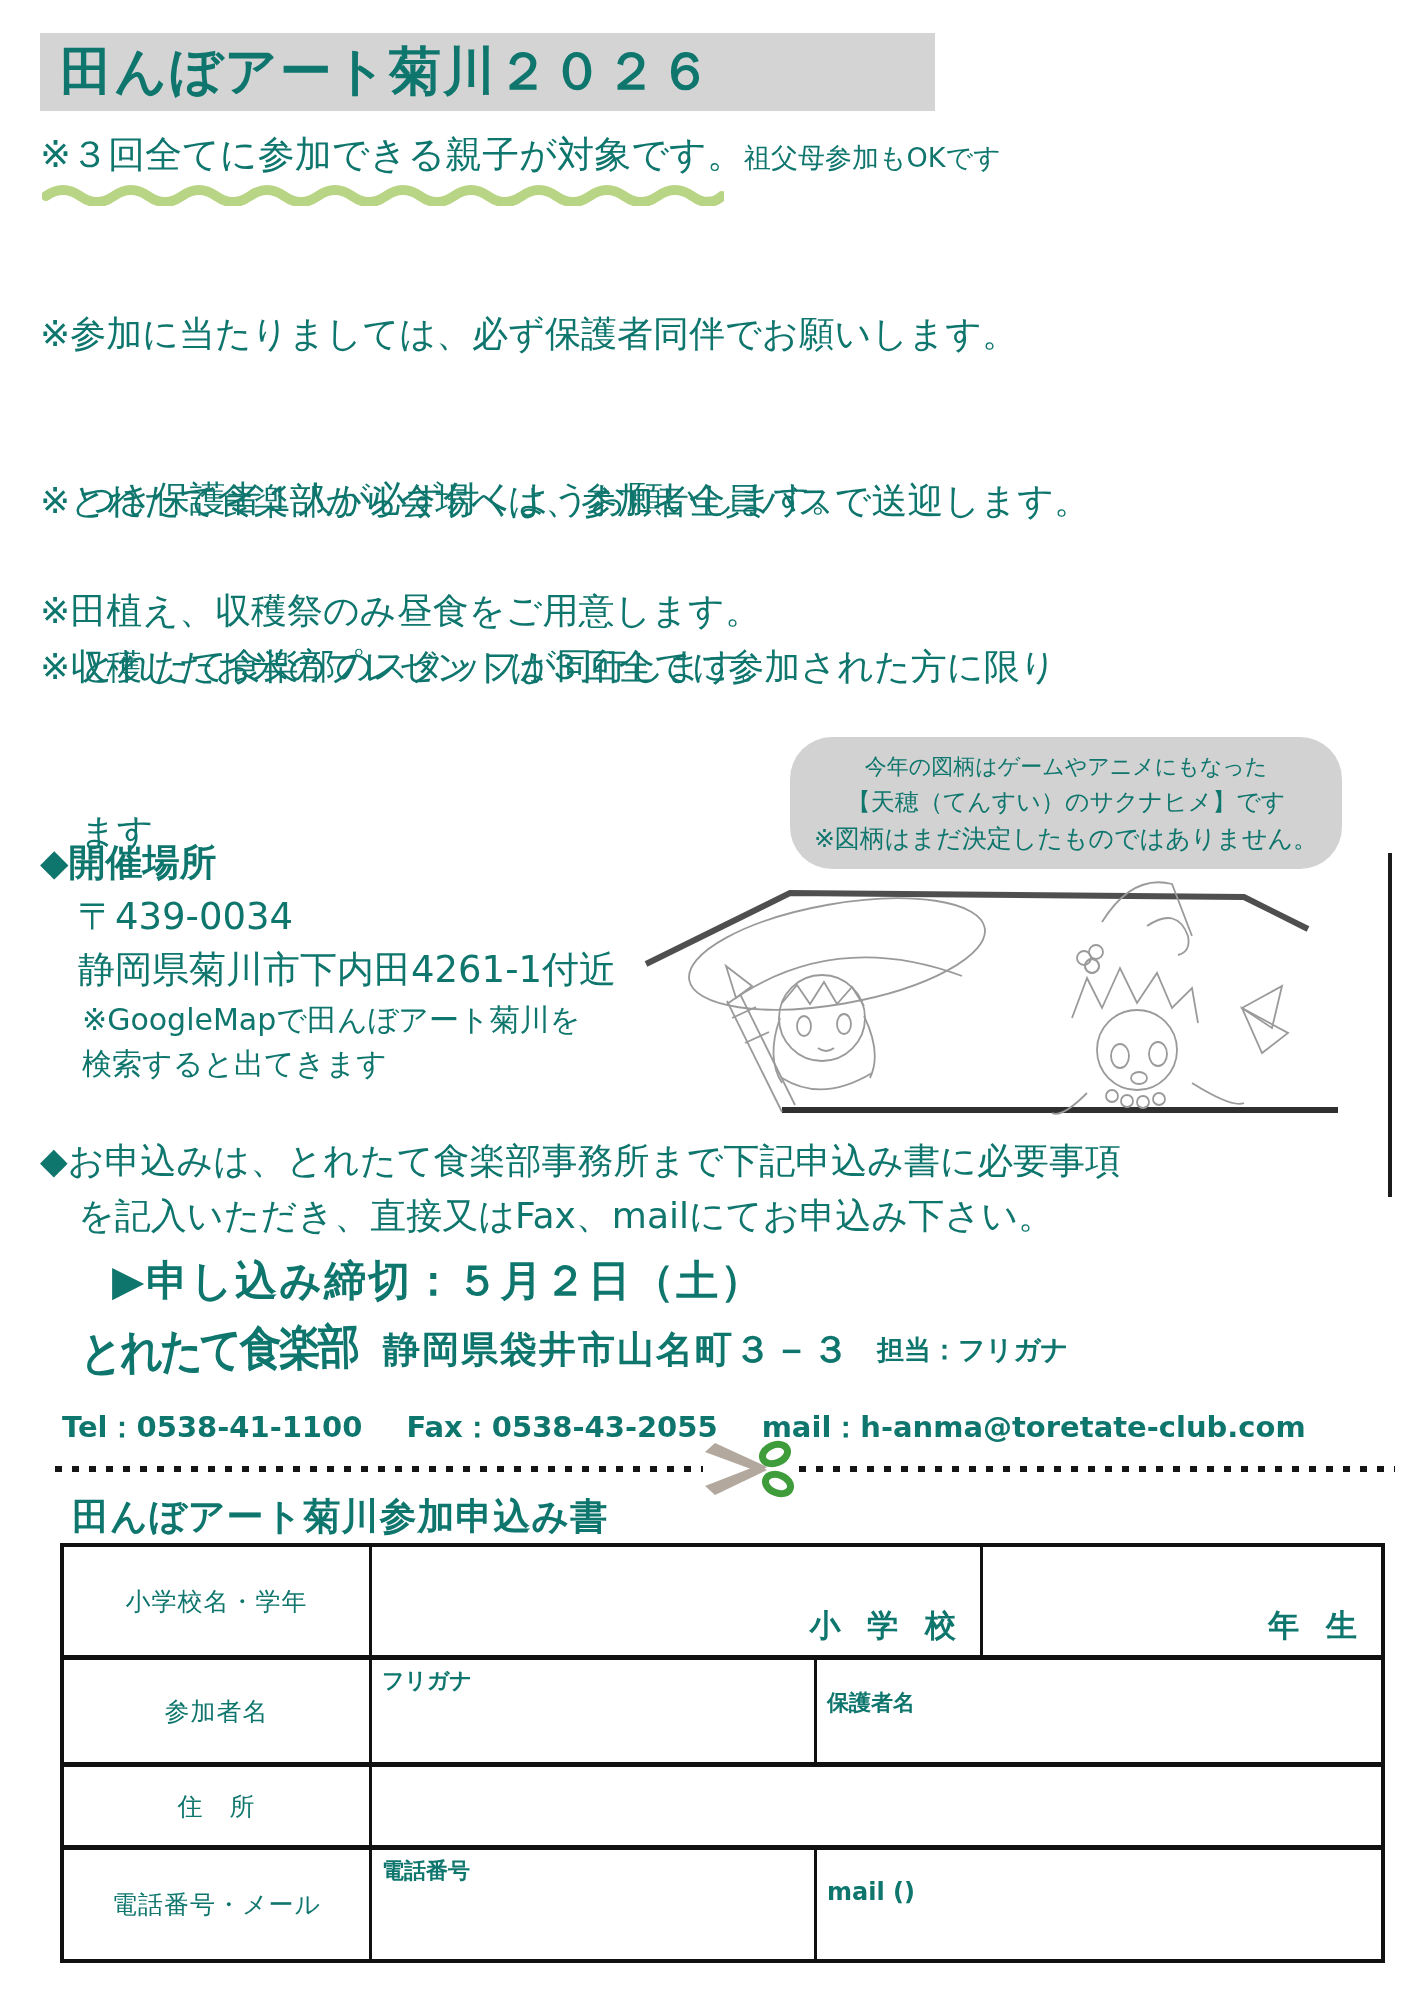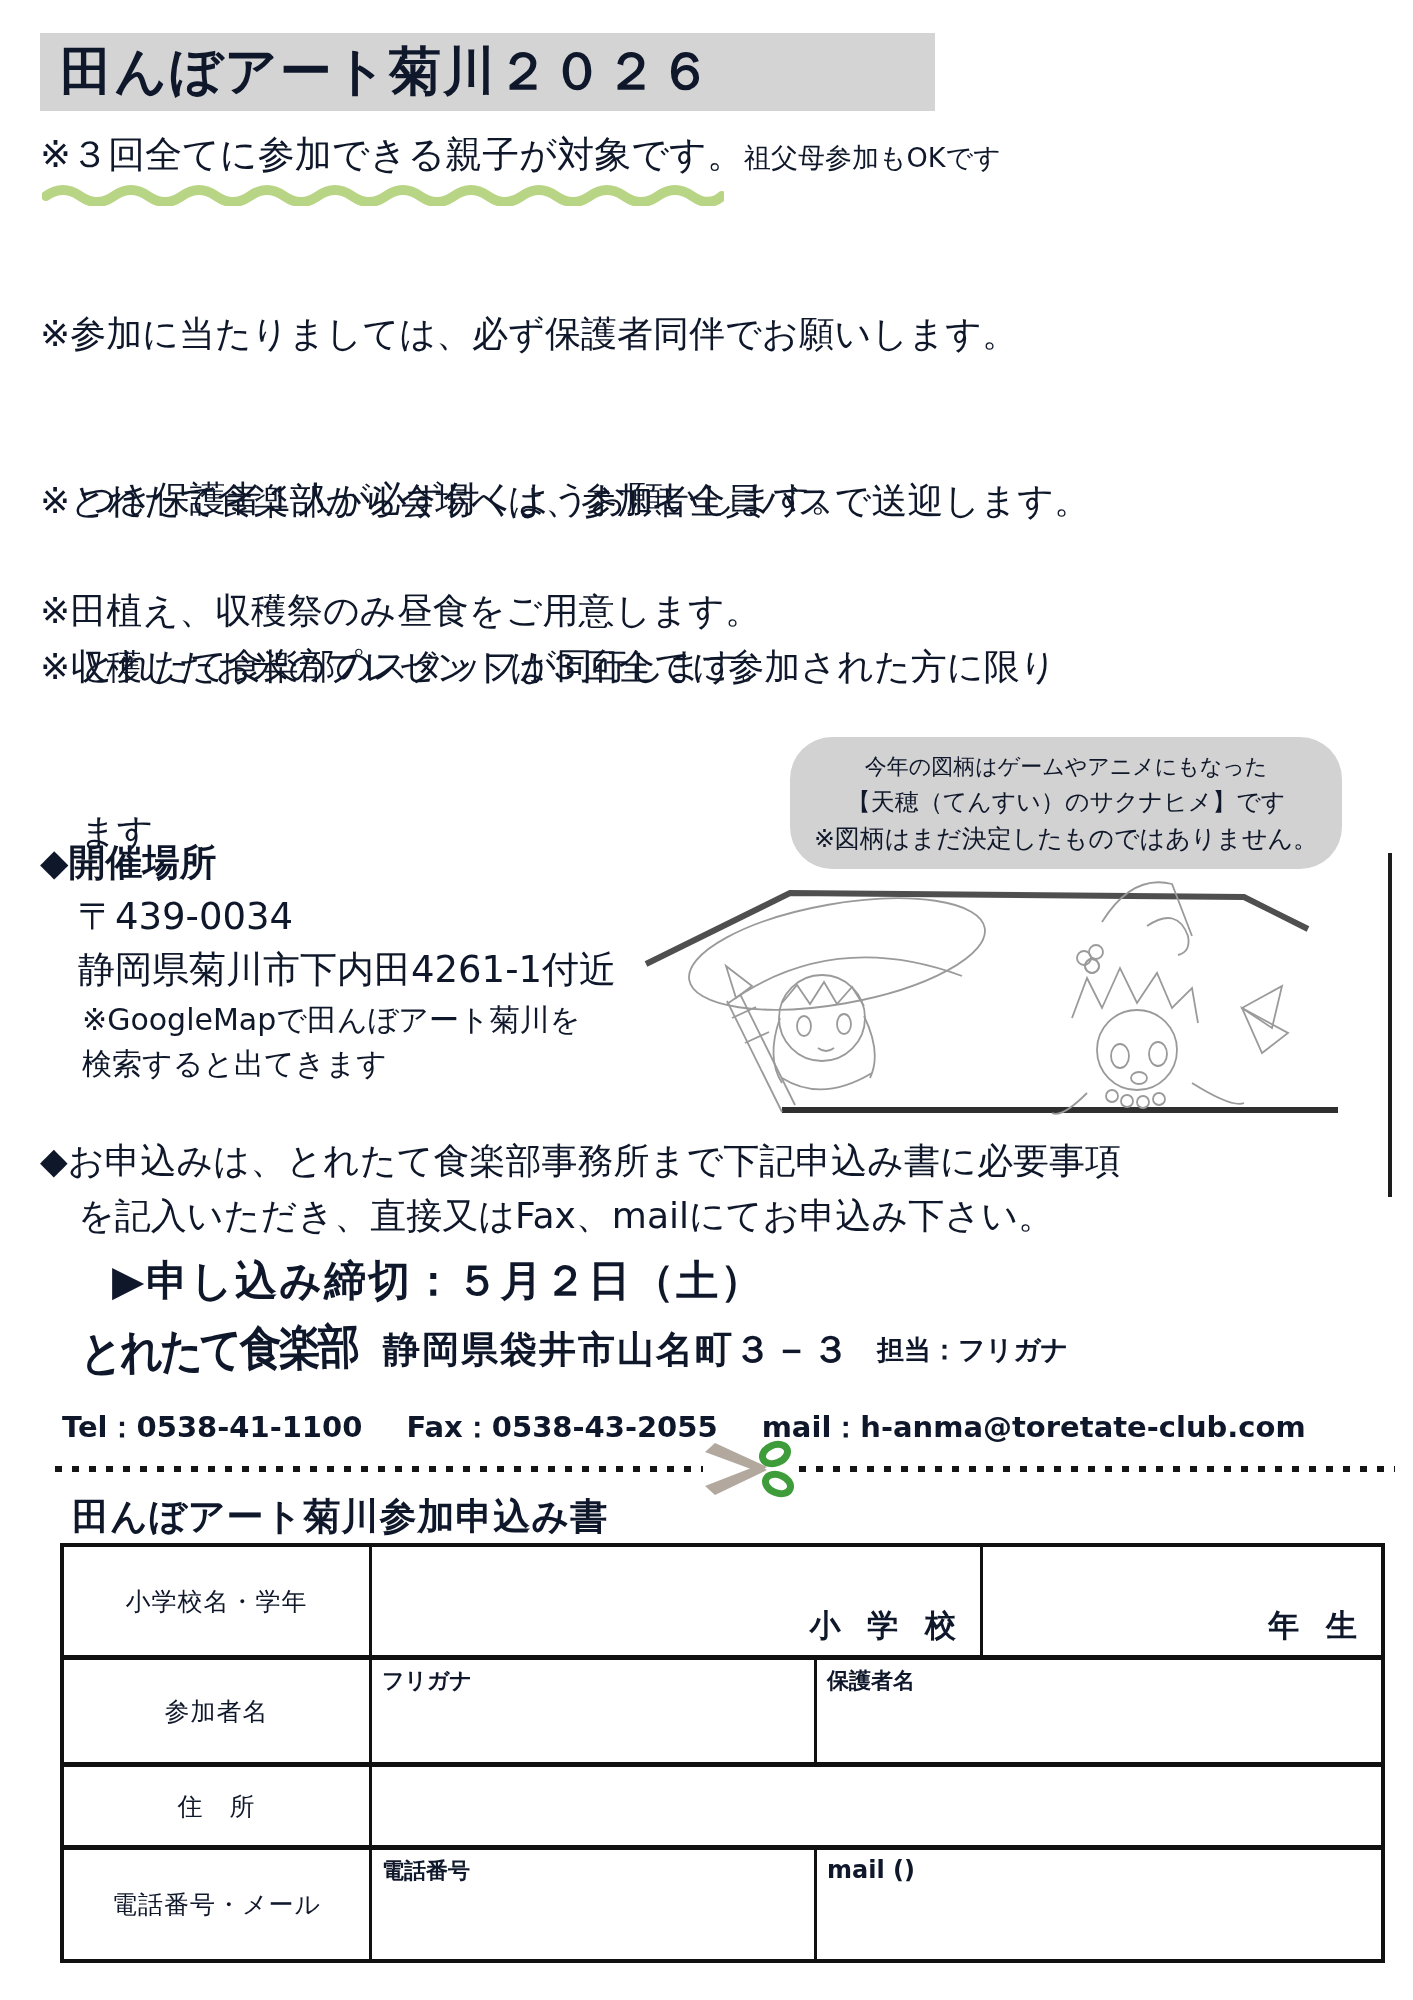--- a/index.html
+++ b/index.html
@@ -1,18 +1,18 @@
 <!DOCTYPE html>
 <html><head>
 <meta charset="utf-8">
 <style>
   html,body{margin:0;padding:0;background:#ffffff;}
   #page{
     position:relative;width:1413px;height:2000px;background:#ffffff;
-    font-family:"DejaVu Sans",sans-serif;color:#0f172a;overflow:hidden;
+    font-family:"DejaVu Sans",sans-serif;color:#0f766e;overflow:hidden;
   }
   .abs{position:absolute;}
 
   
   #title-banner{
     left:40px;top:33px;width:895px;height:78px;background:#d4d4d4;
     display:flex;align-items:center;padding-left:20px;box-sizing:border-box;
   }
   #title-banner .t{font-size:52px;font-weight:700;letter-spacing:2px;}
 
@@ -59,21 +59,21 @@
 
   
   #form-title{font-size:37px;font-weight:700;letter-spacing:1px;}
   #form-table{
     left:60px;top:1543px;width:1325px;box-sizing:border-box;
     border:4px solid #111;display:grid;
     grid-template-columns:308px 445px 166px 1fr;
     grid-template-rows:113px 107px 83px 109px;
   }
   .tcell{position:relative;box-sizing:border-box;border-right:3px solid #111;border-bottom:5px solid #111;}
-  .tcell.lastcol{border-right:none;}
+  .tcell.lastcol{border-right:none;margin-top:22px;}
   .tcell.lastrow{border-bottom:none;}
   .thead{display:flex;align-items:center;justify-content:center;font-size:25px;letter-spacing:1px;}
   .span2{grid-column:span 2;}
   .span3{grid-column:span 3;}
   .corner-label{position:absolute;bottom:8px;right:16px;font-size:31px;font-weight:700;letter-spacing:8px;}
   .mini-label{position:absolute;top:6px;left:10px;font-size:22px;font-weight:700;}
   .mini-label.latin{font-size:24px;}
 
   
   #right-vline{left:1388px;top:853px;width:4px;height:344px;background:#1c1c1c;}

